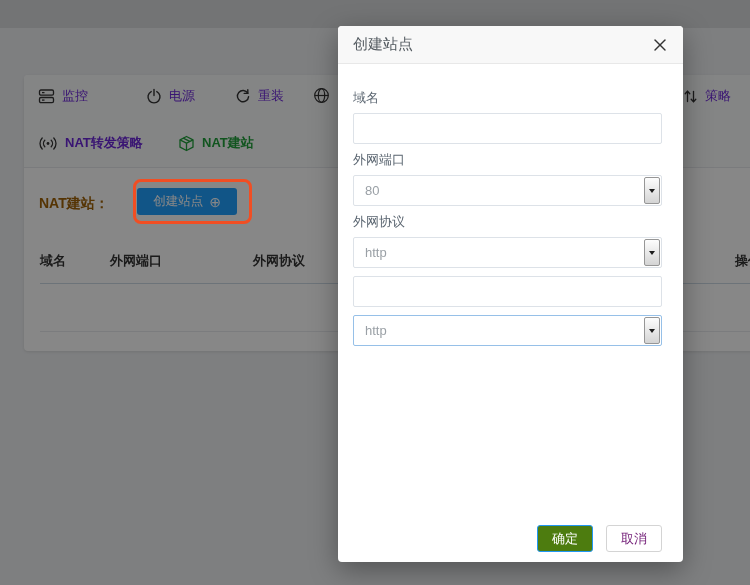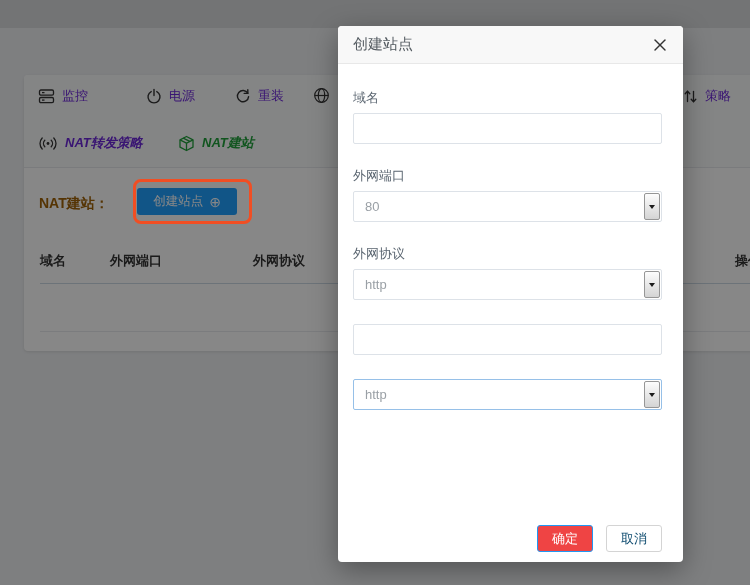--- a/index.html
+++ b/index.html
@@ -11,21 +11,21 @@
 
   
   .card { position:absolute; left:24px; top:75px; width:860px; height:276px;
           background:#fff; border-radius:4px; box-shadow:0 1px 3px rgba(0,0,0,.10); }
   .toolbar { position:absolute; top:0; left:0; right:0; height:93px; background:#fafbfc;
              border-bottom:1px solid #e6e9ec; border-radius:4px 4px 0 0; }
   .titem { position:absolute; display:flex; align-items:center; gap:7px;
            font-size:13px; color:#6d28d9; cursor:pointer; white-space:nowrap; }
   .titem svg { display:block; }
   .trow1 { top:12px; }
-  .trow2 { top:59px; font-weight:bold;font-style:italic; }
+  .trow2 { top:59px; font-weight:bold; }
   .green { color:#21a13b; }
 
   .nat-label { position:absolute; left:15px; top:120px; font-size:14px; font-weight:bold; color:#a16207; }
   .create-btn { position:absolute; left:113px; top:113px; width:100px; height:27px;
                 background:#20a0ff; color:#fff; font-size:12.5px; border:none; border-radius:3px;
                 display:flex; align-items:center; justify-content:center; gap:6px; cursor:pointer; }
   .plus-glyph { font-size:14px; line-height:1; }
 
   .th { position:absolute; top:177px; font-size:13px; font-weight:bold; color:#333; white-space:nowrap; }
   .divider { position:absolute; left:16px; right:16px; height:1px; }
@@ -41,36 +41,36 @@
   
   .modal { position:absolute; left:338px; top:26px; width:345px; height:536px; background:#fff;
            border-radius:4px; box-shadow:0 8px 28px rgba(0,0,0,.35); z-index:7; }
   .modal-header { height:38px; background:#f8f8f8; border-bottom:1px solid #e8e8e8;
                   border-radius:4px 4px 0 0; display:flex; align-items:center; padding:0 15px; }
   .modal-title { font-size:15px; color:#545b61; }
   .modal-close { margin-left:auto; cursor:pointer; width:16px; height:16px;
                  display:flex; align-items:center; justify-content:center; }
   .modal-body { position:relative; padding:26px 21px 0 15px; }
   .f-label { font-size:13px; color:#5a6570; line-height:15px; margin-bottom:8px; }
-  .input-wrap { position:relative; height:31px; margin-bottom:24px; }
+  .input-wrap { position:relative; height:31px; margin-bottom:8px; }
   .f-input { width:100%; height:100%; border:1px solid #dde2e8; border-radius:2px;
              padding:0 11px; font-size:13px; color:#333; background:#fff; outline:none; }
   .f-input::placeholder { color:#9aa0a6; opacity:1; }
   .blue-border .f-input { border-color:#96c0e8; }
   .arrow-btn { position:absolute; top:2px; right:2px; bottom:2px; width:16px;
                background:linear-gradient(#fdfdfd,#d4d4d4); border:1px solid #969696;
                border-radius:2px; display:flex; align-items:center; justify-content:center; cursor:pointer; }
   .arrow-btn::after { content:""; width:0; height:0;
                       border-left:3.5px solid transparent; border-right:3.5px solid transparent;
                       border-top:4.5px solid #1c1c1c; }
   .modal-footer { position:absolute; right:21px; bottom:10px; display:flex; gap:13px; }
   .btn { height:27px; min-width:56px; padding:0 12px; font-size:13px; border-radius:3px; cursor:pointer;
          display:flex; align-items:center; justify-content:center; font-family:inherit; }
-  .btn-primary { background:#ef4444; border:1px solid #2197f3; color:#fff; }
-  .btn-plain   { background:#fff; border:1px solid #d4d4d4; color:#0c4a6e; }
+  .btn-primary { background:#4d7c0f; border:1px solid #2197f3; color:#fff; }
+  .btn-plain   { background:#fff; border:1px solid #d4d4d4; color:#701a75; }
 </style>
 </head>
 <body>
 
 <div class="screen">
 
   <div class="topbar"></div>
 
   <div class="card">
     <div class="toolbar">

